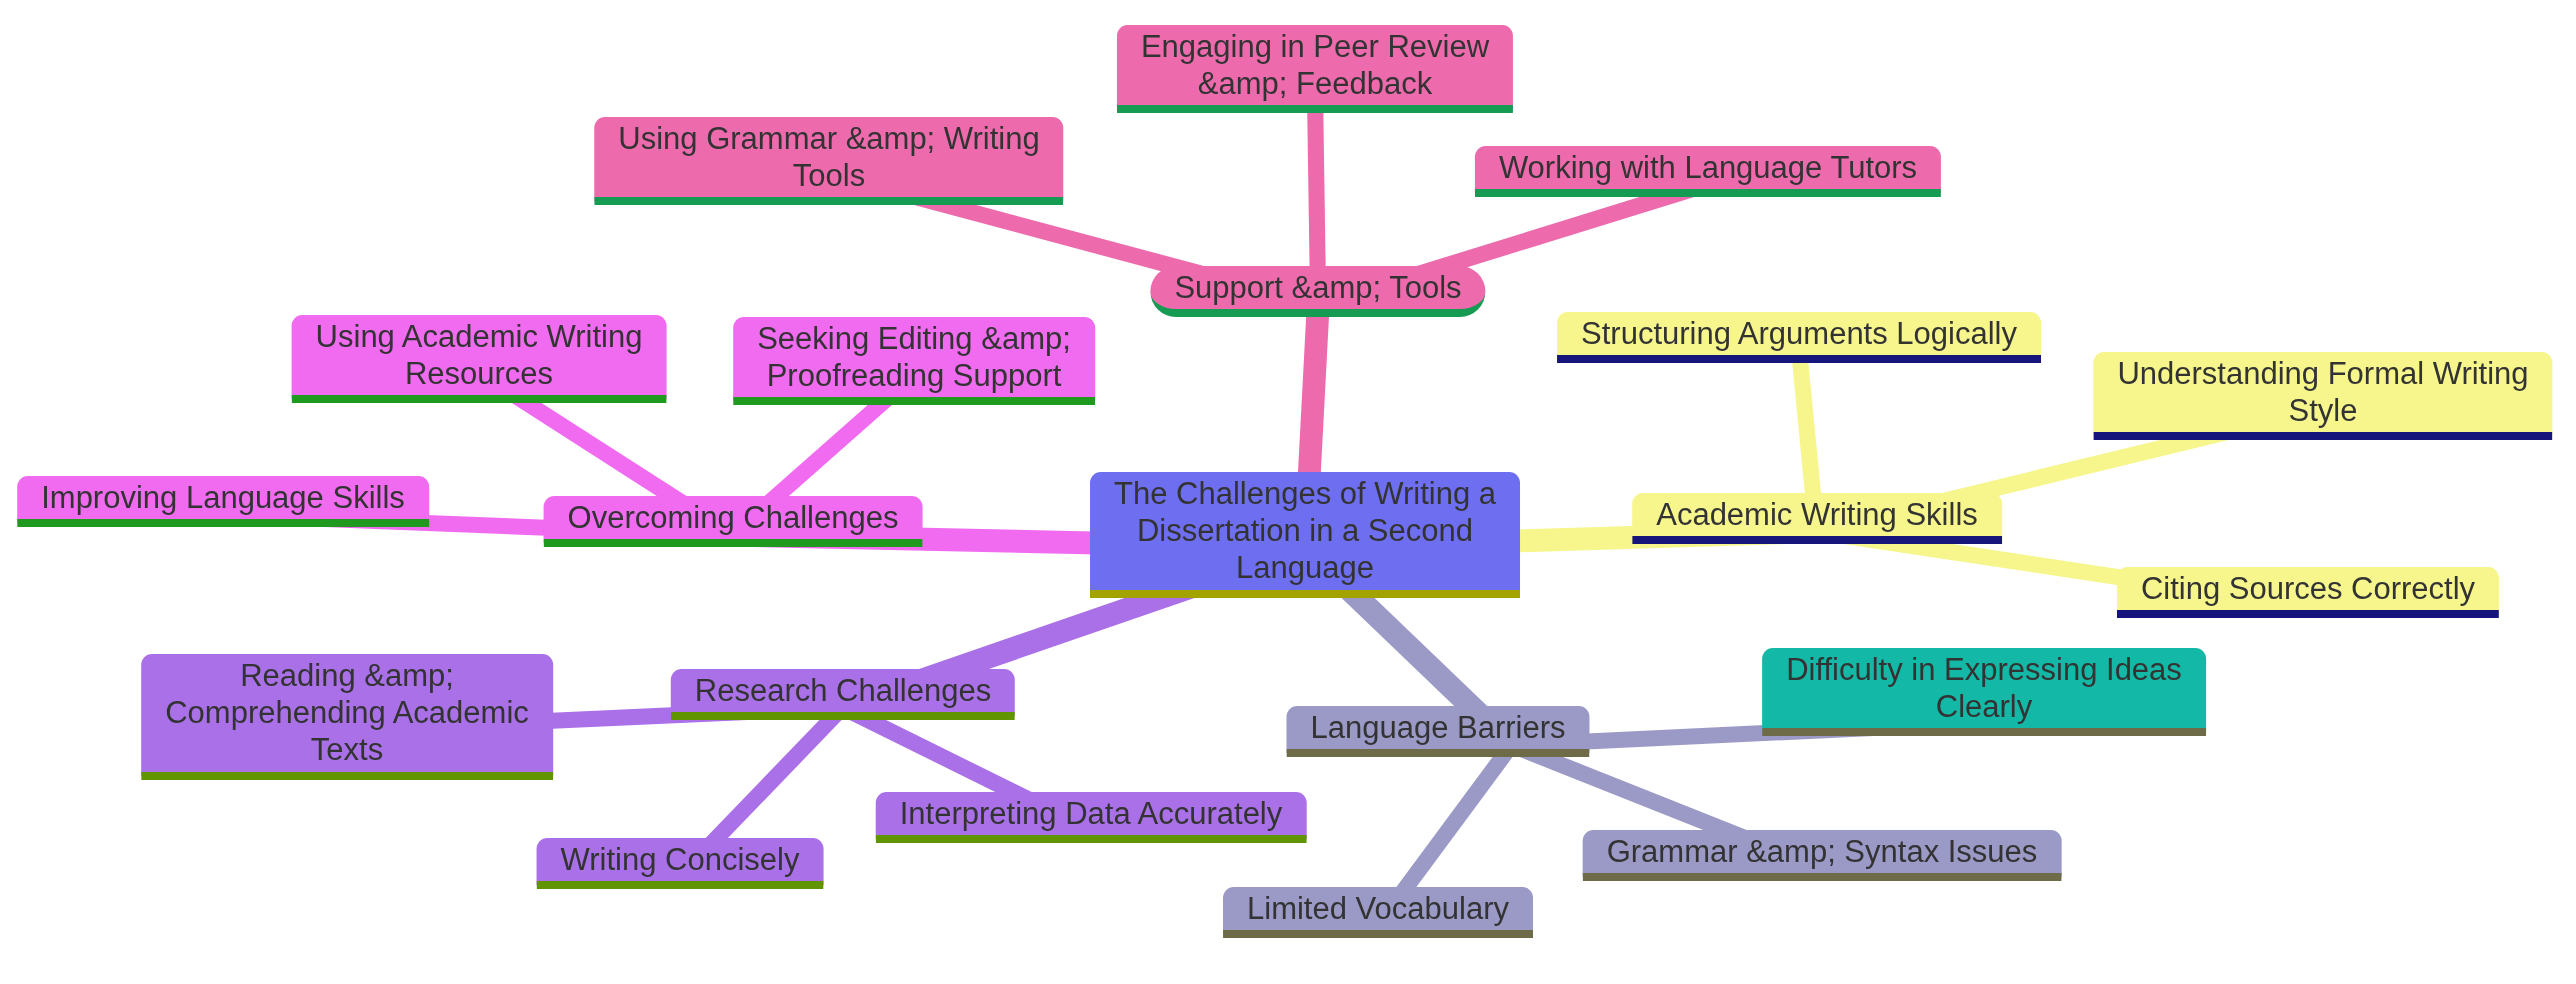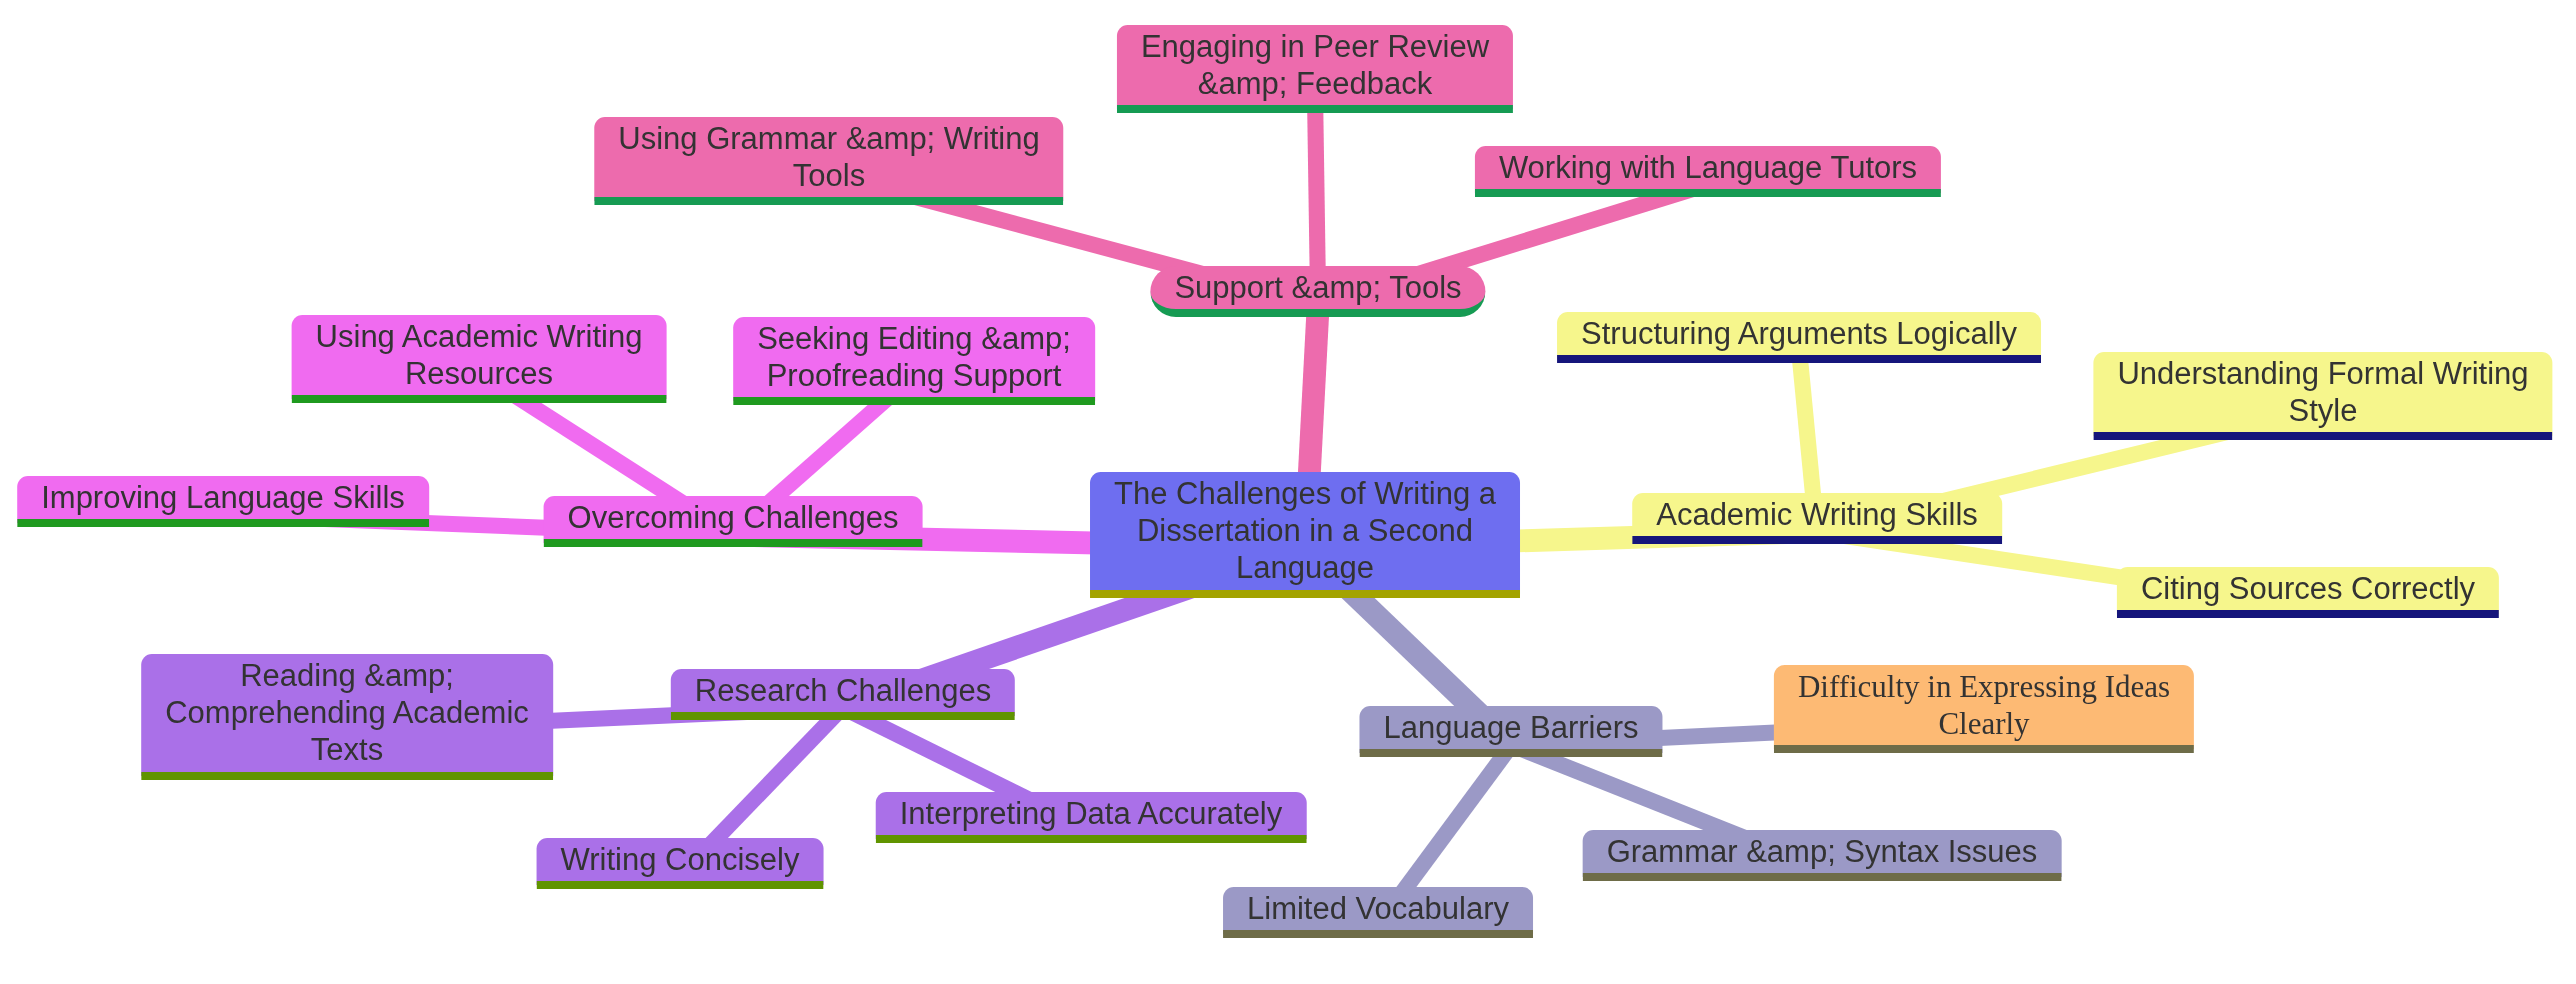--- a/index.html
+++ b/index.html
@@ -85,19 +85,19 @@
     <div class="mindmap-node" style="left: 1799px; top: 312px; background: rgb(246, 246, 140); border-bottom: 8px solid rgb(21, 21, 123);"><span>Structuring Arguments Logically</span></div>
     <div class="mindmap-node" style="left: 2323px; top: 352px; background: rgb(246, 246, 140); border-bottom: 8px solid rgb(21, 21, 123);"><span>Understanding Formal Writing
 Style</span></div>
     <div class="mindmap-node" style="left: 2308px; top: 567px; background: rgb(246, 246, 140); border-bottom: 8px solid rgb(21, 21, 123);"><span>Citing Sources Correctly</span></div>
     <div class="mindmap-node" style="left: 843px; top: 669px; background: rgb(170, 112, 232); border-bottom: 8px solid rgb(96, 148, 0);"><span>Research Challenges</span></div>
     <div class="mindmap-node" style="left: 347px; top: 654px; background: rgb(170, 112, 232); border-bottom: 8px solid rgb(96, 148, 0);"><span>Reading &amp;amp;
 Comprehending Academic
 Texts</span></div>
     <div class="mindmap-node" style="left: 680px; top: 838px; background: rgb(170, 112, 232); border-bottom: 8px solid rgb(96, 148, 0);"><span>Writing Concisely</span></div>
     <div class="mindmap-node" style="left: 1091px; top: 792px; background: rgb(170, 112, 232); border-bottom: 8px solid rgb(96, 148, 0);"><span>Interpreting Data Accurately</span></div>
-    <div class="mindmap-node" style="left: 1511px; top: 706px; background: rgb(155, 153, 198); border-bottom: 8px solid rgb(110, 108, 72);"><span>Language Barriers</span></div>
-    <div class="mindmap-node" style="left: 1984px; top: 665px; background: #fdba74; border-bottom: 8px solid rgb(110, 108, 72); font-family: Liberation Serif, serif;"><span>Difficulty in Expressing Ideas
+    <div class="mindmap-node" style="left: 1438px; top: 706px; background: rgb(155, 153, 198); border-bottom: 8px solid rgb(110, 108, 72);"><span>Language Barriers</span></div>
+    <div class="mindmap-node" style="left: 1984px; top: 648px; background: #14b8a6; border-bottom: 8px solid rgb(110, 108, 72);"><span>Difficulty in Expressing Ideas
 Clearly</span></div>
     <div class="mindmap-node" style="left: 1822px; top: 830px; background: rgb(155, 153, 198); border-bottom: 8px solid rgb(110, 108, 72);"><span>Grammar &amp;amp; Syntax Issues</span></div>
     <div class="mindmap-node" style="left: 1378px; top: 887px; background: rgb(155, 153, 198); border-bottom: 8px solid rgb(110, 108, 72); align-items: flex-end;"><span>Limited Vocabulary</span></div>
   </div>
 
 
 </body></html>

